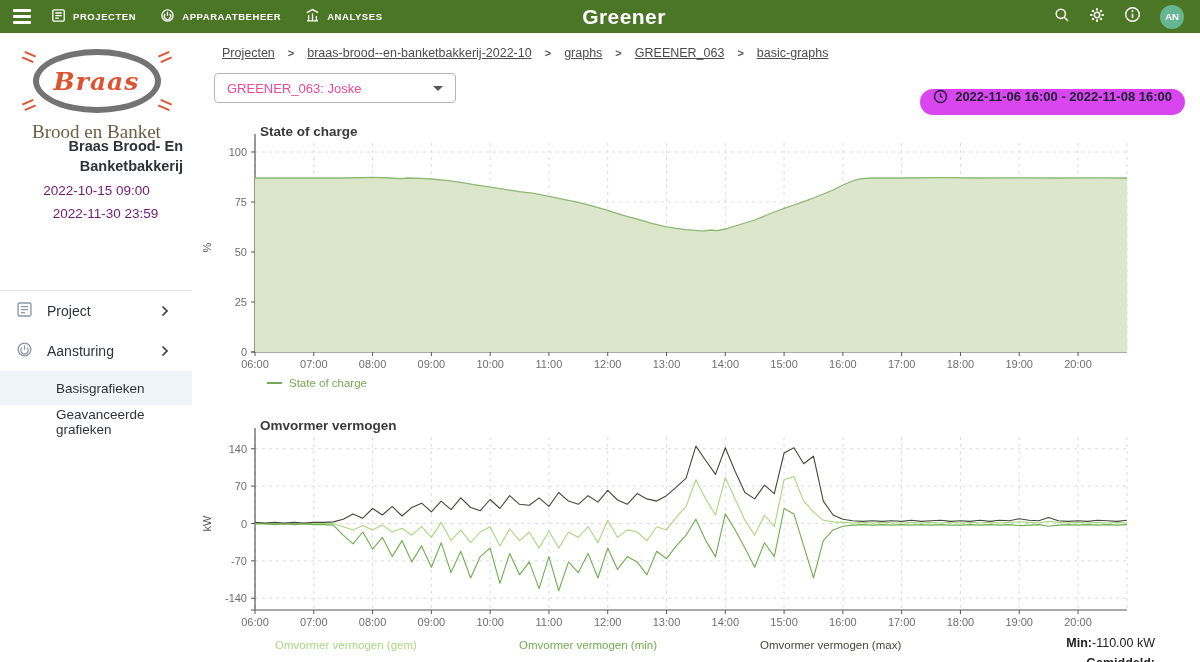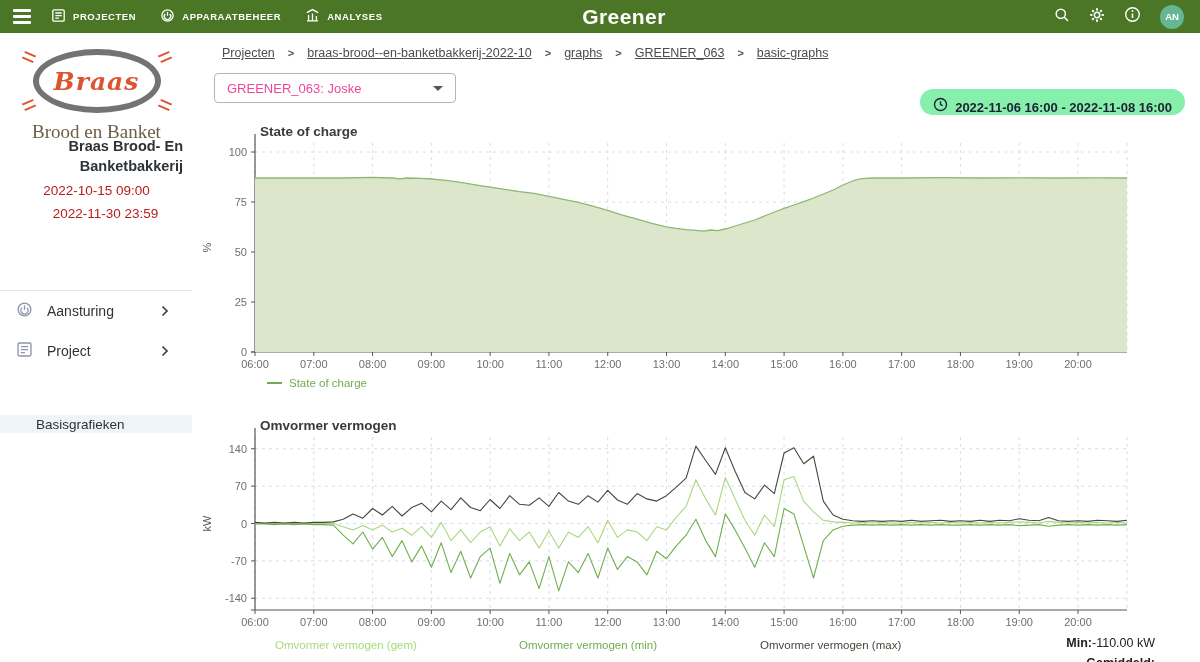--- a/index.html
+++ b/index.html
@@ -30,44 +30,44 @@
               border-top:2px solid #dd5430;border-bottom:2px solid #dd5430;}
   .tick.tl{left:-16px;top:-2px;transform:rotate(24deg);}
   .tick.tr{right:-16px;top:-2px;transform:rotate(-24deg);}
   .tick.bl{left:-16px;bottom:-2px;transform:rotate(-24deg);}
   .tick.br{right:-16px;bottom:-2px;transform:rotate(24deg);}
   .braas-script{font-family:"DejaVu Serif", serif;font-style:italic;font-weight:bold;
                 font-size:25px;color:#dd5430;letter-spacing:1px;}
   .braas-sub{margin-top:8px;font-family:"Liberation Serif", serif;font-size:19px;color:#6d5e45;}
   .customer{position:absolute;top:104px;left:10px;width:173px;text-align:right;
             font-size:14.5px;font-weight:bold;color:#2e3338;line-height:1.35;}
-  .sb-date{position:absolute;left:0;width:193px;text-align:center;font-size:13.5px;color:#b91c1c;}
+  .sb-date{position:absolute;left:0;width:193px;text-align:center;font-size:13.5px;color:#701a75;}
   .sb-date.d1{top:150px;} .sb-date.d2{top:173px;padding-left:9px;}
   .sb-divider{position:absolute;top:257px;left:0;width:192px;height:1px;background:#e6e6e6;}
   .menu{position:absolute;top:258px;left:0;width:192px;}
   .menu-row{height:40px;display:flex;align-items:center;padding-left:16px;cursor:pointer;}
   .menu-row .mlabel{margin-left:14px;font-size:14px;color:#2e3338;}
   .menu-row .mchev{margin-left:auto;margin-right:22px;display:flex;}
-  .submenu-row{height:18px;display:flex;align-items:center;padding-left:36px;
-               font-size:13.5px;color:#2e3338;cursor:pointer;margin-top:44px;}
+  .submenu-row{height:34px;display:flex;align-items:center;padding-left:56px;
+               font-size:13.5px;color:#2e3338;cursor:pointer;}
   .submenu-row.active{background:#eef4fa;}
 
   
   .main{position:absolute;left:193px;top:33px;width:1007px;height:629px;background:#fff;}
   .breadcrumb{position:absolute;left:29px;top:13px;display:flex;align-items:center;gap:13px;
               font-size:12.5px;color:#4c4c4c;}
   .breadcrumb a{color:#4c4c4c;text-decoration:underline;cursor:pointer;}
   .crumb-sep{color:#555;font-weight:bold;font-size:11px;}
   .device-select{position:absolute;left:21px;top:40px;width:242px;height:30px;border:1px solid #b5b5b5;
                  border-radius:4px;display:flex;align-items:center;padding:0 12px;box-sizing:border-box;
                  font-size:13px;color:#ec4899;cursor:pointer;background:#fff;}
   .caret{margin-left:auto;width:0;height:0;border-left:5px solid transparent;
          border-right:5px solid transparent;border-top:5.5px solid #555;}
-  .time-badge{position:absolute;right:15px;top:56px;height:26px;background:#86efac;border-radius:13px;
-              display:flex;align-items:flex-end;gap:7px;padding:0 13px;font-size:13px;
+  .time-badge{position:absolute;right:15px;top:56px;height:26px;background:#d946ef;border-radius:13px;
+              display:flex;align-items:flex-start;gap:7px;padding:0 13px;font-size:13px;
               font-weight:bold;color:#1c2232;cursor:pointer;}
 
   .chart-title{position:absolute;font-size:13.5px;font-weight:bold;color:#3a3a3a;}
   #title1{left:67px;top:91px;} #title2{left:67px;top:385px;text-align:right;}
   #svgc1{position:absolute;left:0;top:87px;} #svgc2{position:absolute;left:0;top:377px;}
   svg text{font-family:"Liberation Sans", sans-serif;}
   .grid{stroke:#d9dce9;stroke-width:1;stroke-dasharray:3 4;fill:none;}
   .axis{stroke:#56575b;stroke-width:1.2;fill:none;}
   .tickm{stroke:#56575b;stroke-width:1;}
   .tlab{font-size:11px;fill:#6e6e6e;}
@@ -162,47 +162,48 @@
   </div>
   <div class="customer">Braas Brood- En Banketbakkerij</div>
   <div class="sb-date d1">2022-10-15 09:00</div>
   <div class="sb-date d2">2022-11-30 23:59</div>
   <div class="sb-divider"></div>
 
   <div class="menu">
     <div class="menu-row">
       <span>
         <svg width="17" height="17" viewBox="0 0 15 15" fill="none" stroke="#8f95a8" stroke-width="1.2">
+          <rect x="1.8" y="1.8" width="11.4" height="11.4" rx="1.2"></rect>
+            <path d="M4.3 5h6.4M4.3 7.6h6.4M4.3 10.2h3.6"></path>
+          </svg>
+      </span>
+      <span class="mlabel">Project</span>
+      <span class="mchev">
+        <svg width="10" height="12" viewBox="0 0 8 12" fill="none" stroke="#3a3f46" stroke-width="1.7">
+            <path d="M1.5 1.5L6 6l-4.5 4.5"></path>
+          </svg>
+      </span>
+    </div>
+    <div class="menu-row">
+      <span>
+        <svg width="17" height="17" viewBox="0 0 15 15" fill="none" stroke="#8f95a8" stroke-width="1.2">
           <circle cx="7.5" cy="7.5" r="5.6"></circle>
             <path d="M7.5 3.8v4"></path>
             <path d="M5.2 6a3.2 3.2 0 1 0 4.6 0"></path>
           </svg>
       </span>
       <span class="mlabel">Aansturing</span>
       <span class="mchev">
         <svg width="10" height="12" viewBox="0 0 8 12" fill="none" stroke="#3a3f46" stroke-width="1.7">
             <path d="M1.5 1.5L6 6l-4.5 4.5"></path>
           </svg>
       </span>
     </div>
-    <div class="menu-row">
-      <span>
-        <svg width="17" height="17" viewBox="0 0 15 15" fill="none" stroke="#8f95a8" stroke-width="1.2">
-          <rect x="1.8" y="1.8" width="11.4" height="11.4" rx="1.2"></rect>
-            <path d="M4.3 5h6.4M4.3 7.6h6.4M4.3 10.2h3.6"></path>
-          </svg>
-      </span>
-      <span class="mlabel">Project</span>
-      <span class="mchev">
-        <svg width="10" height="12" viewBox="0 0 8 12" fill="none" stroke="#3a3f46" stroke-width="1.7">
-            <path d="M1.5 1.5L6 6l-4.5 4.5"></path>
-          </svg>
-      </span>
-    </div>
     <div class="submenu-row active">Basisgrafieken</div>
+    <div class="submenu-row">Geavanceerde grafieken</div>
   </div>
 </div>
 
 <div class="main">
   <div class="breadcrumb">
     <a>Projecten</a>
       <span class="crumb-sep">&gt;</span>
     <a>braas-brood--en-banketbakkerij-2022-10</a>
       <span class="crumb-sep">&gt;</span>
     <a>graphs</a>

